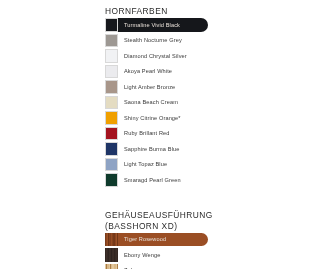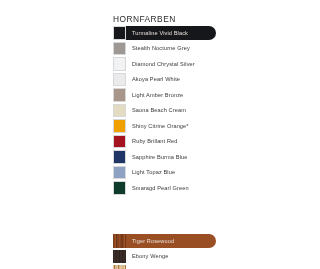--- a/index.html
+++ b/index.html
@@ -26,21 +26,21 @@
   }
 
   .panel {
     position: absolute;
     left: 105px;
     top: 0;
     width: 125px;
   }
 
   .section {
-    margin: 8px;
+    margin: 0;
     padding: 0;
   }
 
   .section-title {
     font-size: 8.4px;
     letter-spacing: 0.45px;
     color: #2b2b2b;
     font-weight: 400;
     line-height: 10.5px;
     white-space: pre-line;
@@ -161,20 +161,22 @@
           <li class="option-row">
             <div class="swatch swatch-border" style="background: rgb(15, 59, 44);"></div>
             <span class="option-label">Smaragd Pearl Green</span>
           </li>
         </ul>
     </div>
 
     <div class="section-gap"></div>
 
     <div class="section" id="section-case">
+      <div class="section-title">GEHÄUSEAUSFÜHRUNG
+(BASSHORN XD)</div>
       <ul class="option-list" id="case-list">
           <li class="option-row selected">
             <div class="row-highlight" style="background: rgb(154, 78, 36);"></div>
             <div class="swatch" style="background: repeating-linear-gradient(90deg, rgb(111, 53, 22) 0px, rgb(138, 68, 32) 1.2px, rgb(160, 85, 40) 2.4px, rgb(107, 50, 20) 3.4px, rgb(138, 68, 32) 4.6px);"></div>
             <span class="option-label">Tiger Rosewood</span>
           </li>
           <li class="option-row">
             <div class="swatch" style="background: repeating-linear-gradient(90deg, rgb(44, 34, 30) 0px, rgb(63, 49, 43) 1.6px, rgb(48, 36, 32) 3.2px);"></div>
             <span class="option-label">Ebony Wenge</span>
           </li>

